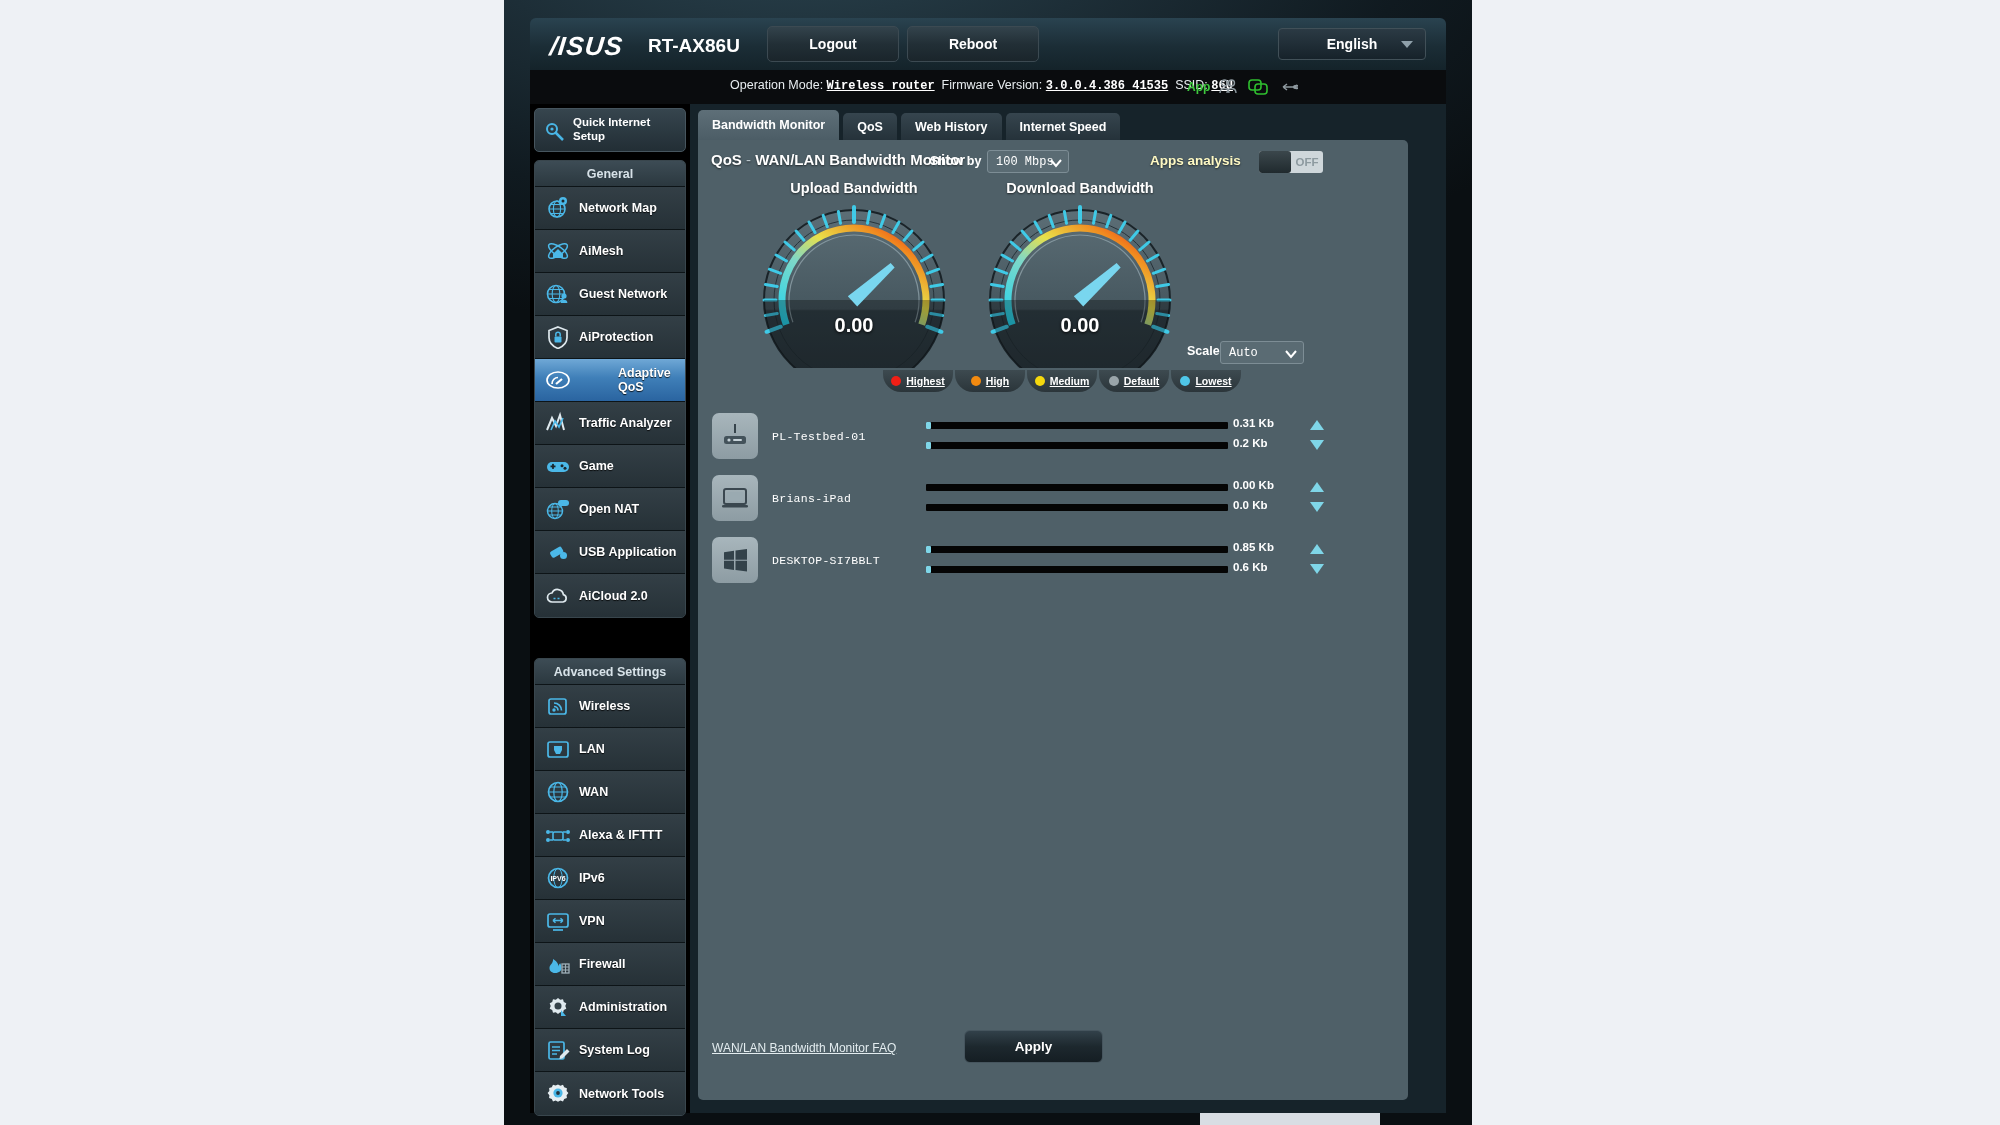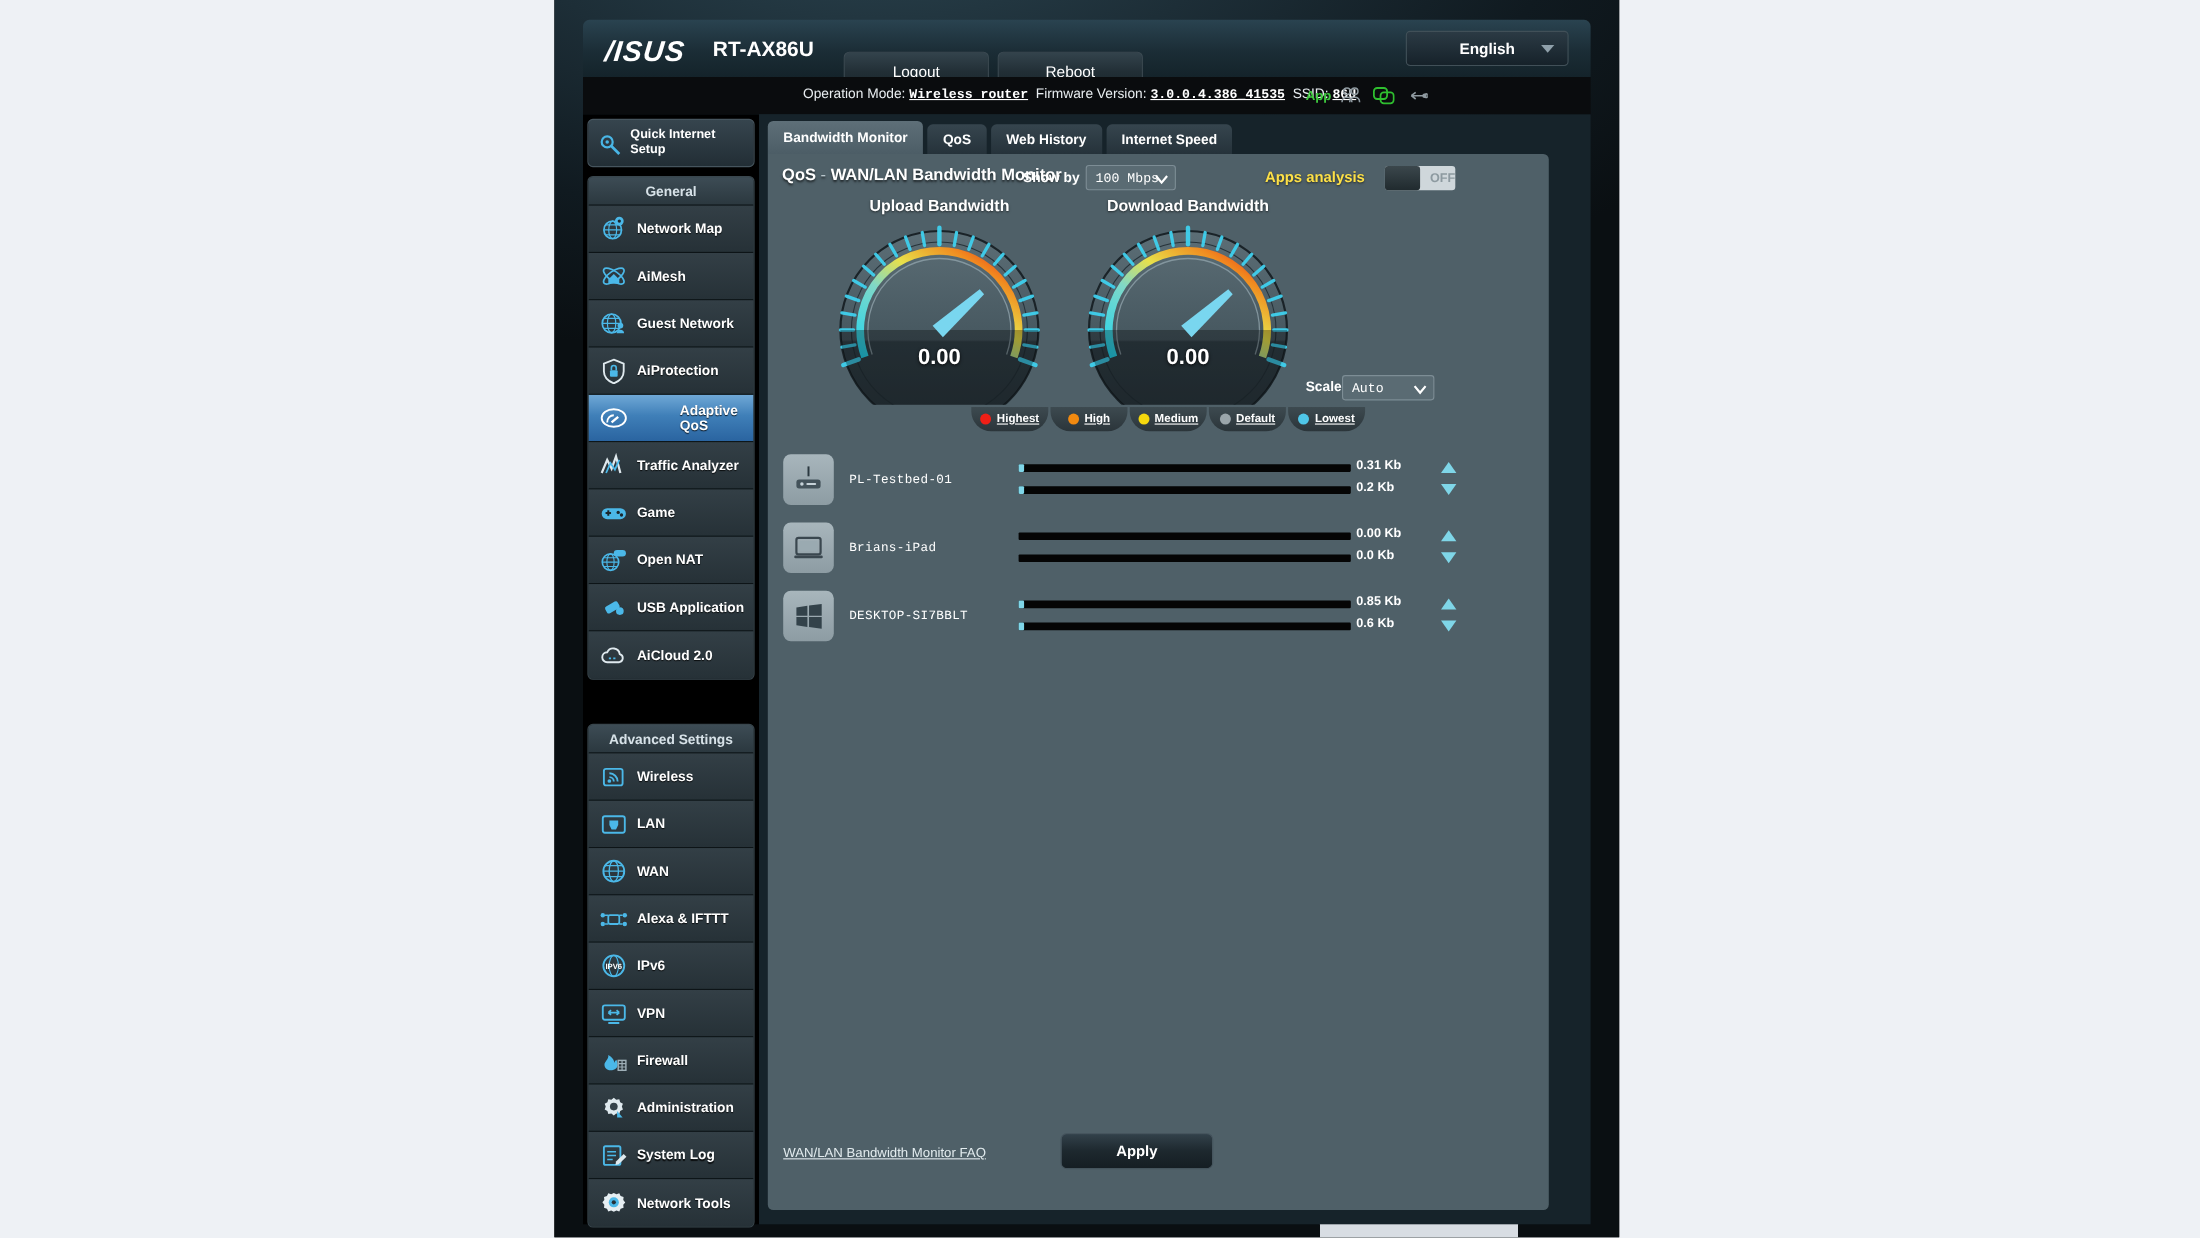--- a/index.html
+++ b/index.html
@@ -56,24 +56,23 @@
     font-family: "Liberation Sans", sans-serif;
   }
   .model-name {
     position: absolute; left: 118px; top: 17px;
     font-size: 19px; font-weight: bold; color: #ffffff;
   }
   .hdr-btn {
     position: absolute; top: 8px; height: 36px;
     background: linear-gradient(180deg,#33434c 0%, #222f36 50%, #1a252b 100%);
     border: 1px solid #3c4a52; border-radius: 5px;
-    color: #ffffff; font-size: 14px; font-weight: normal;
+    color: #ffffff; font-size: 14px; font-weight: bold;
     display: flex; align-items: center; justify-content: center;
     cursor: pointer;
-    margin-top: 21px;
   }
   #btn-logout { left: 237px; width: 132px; }
   #btn-reboot { left: 377px; width: 132px; }
   .lang-select {
     position: absolute; left: 748px; top: 10px; width: 148px; height: 32px;
     background: linear-gradient(180deg,#2b3a44 0%, #16222a 100%);
     border: 1px solid #415058; border-radius: 4px;
     color: #ffffff; font-size: 14px; font-weight: bold;
     display: flex; align-items: center; justify-content: center;
     cursor: pointer;
@@ -204,35 +203,35 @@
     display: flex; align-items: center; padding-left: 8px;
     cursor: pointer;
   }
   #dd-showby { left: 289px; top: 10px; width: 82px; }
   #dd-scale  { left: 522px; top: 201px; width: 84px; }
   .dd-caret {
     position: absolute; right: 6px; top: 7px; width: 12px; height: 9px;
   }
   .apps-analysis-label {
     position: absolute; left: 452px; top: 13px;
-    font-size: 13.5px; font-weight: bold; color: #fde047;
+    font-size: 13.5px; font-weight: bold; color: #fef9c3;
     text-shadow: 0 1px 2px rgba(0,0,0,.6);
   }
   .toggle {
     position: absolute; left: 561px; top: 11px;
     width: 64px; height: 22px;
     background: #cfd7db; border-radius: 3px;
     display: flex; align-items: center; cursor: pointer;
   }
   .toggle-knob {
     width: 32px; height: 22px; border-radius: 3px;
     background: linear-gradient(180deg,#3b474c 0%, #202a2e 100%);
   }
   .toggle-text {
-    flex: 1; text-align: right; font-size: 11.5px;
+    flex: 1; text-align: center; font-size: 11.5px;
     font-weight: bold; color: #8d9aa0;
   }
 
   
   .gauge-title {
     position: absolute; top: 40px;
     font-size: 14.5px; font-weight: bold; color: #ffffff;
     text-shadow: 0 1px 2px rgba(0,0,0,.6);
     width: 200px; text-align: center;
   }

